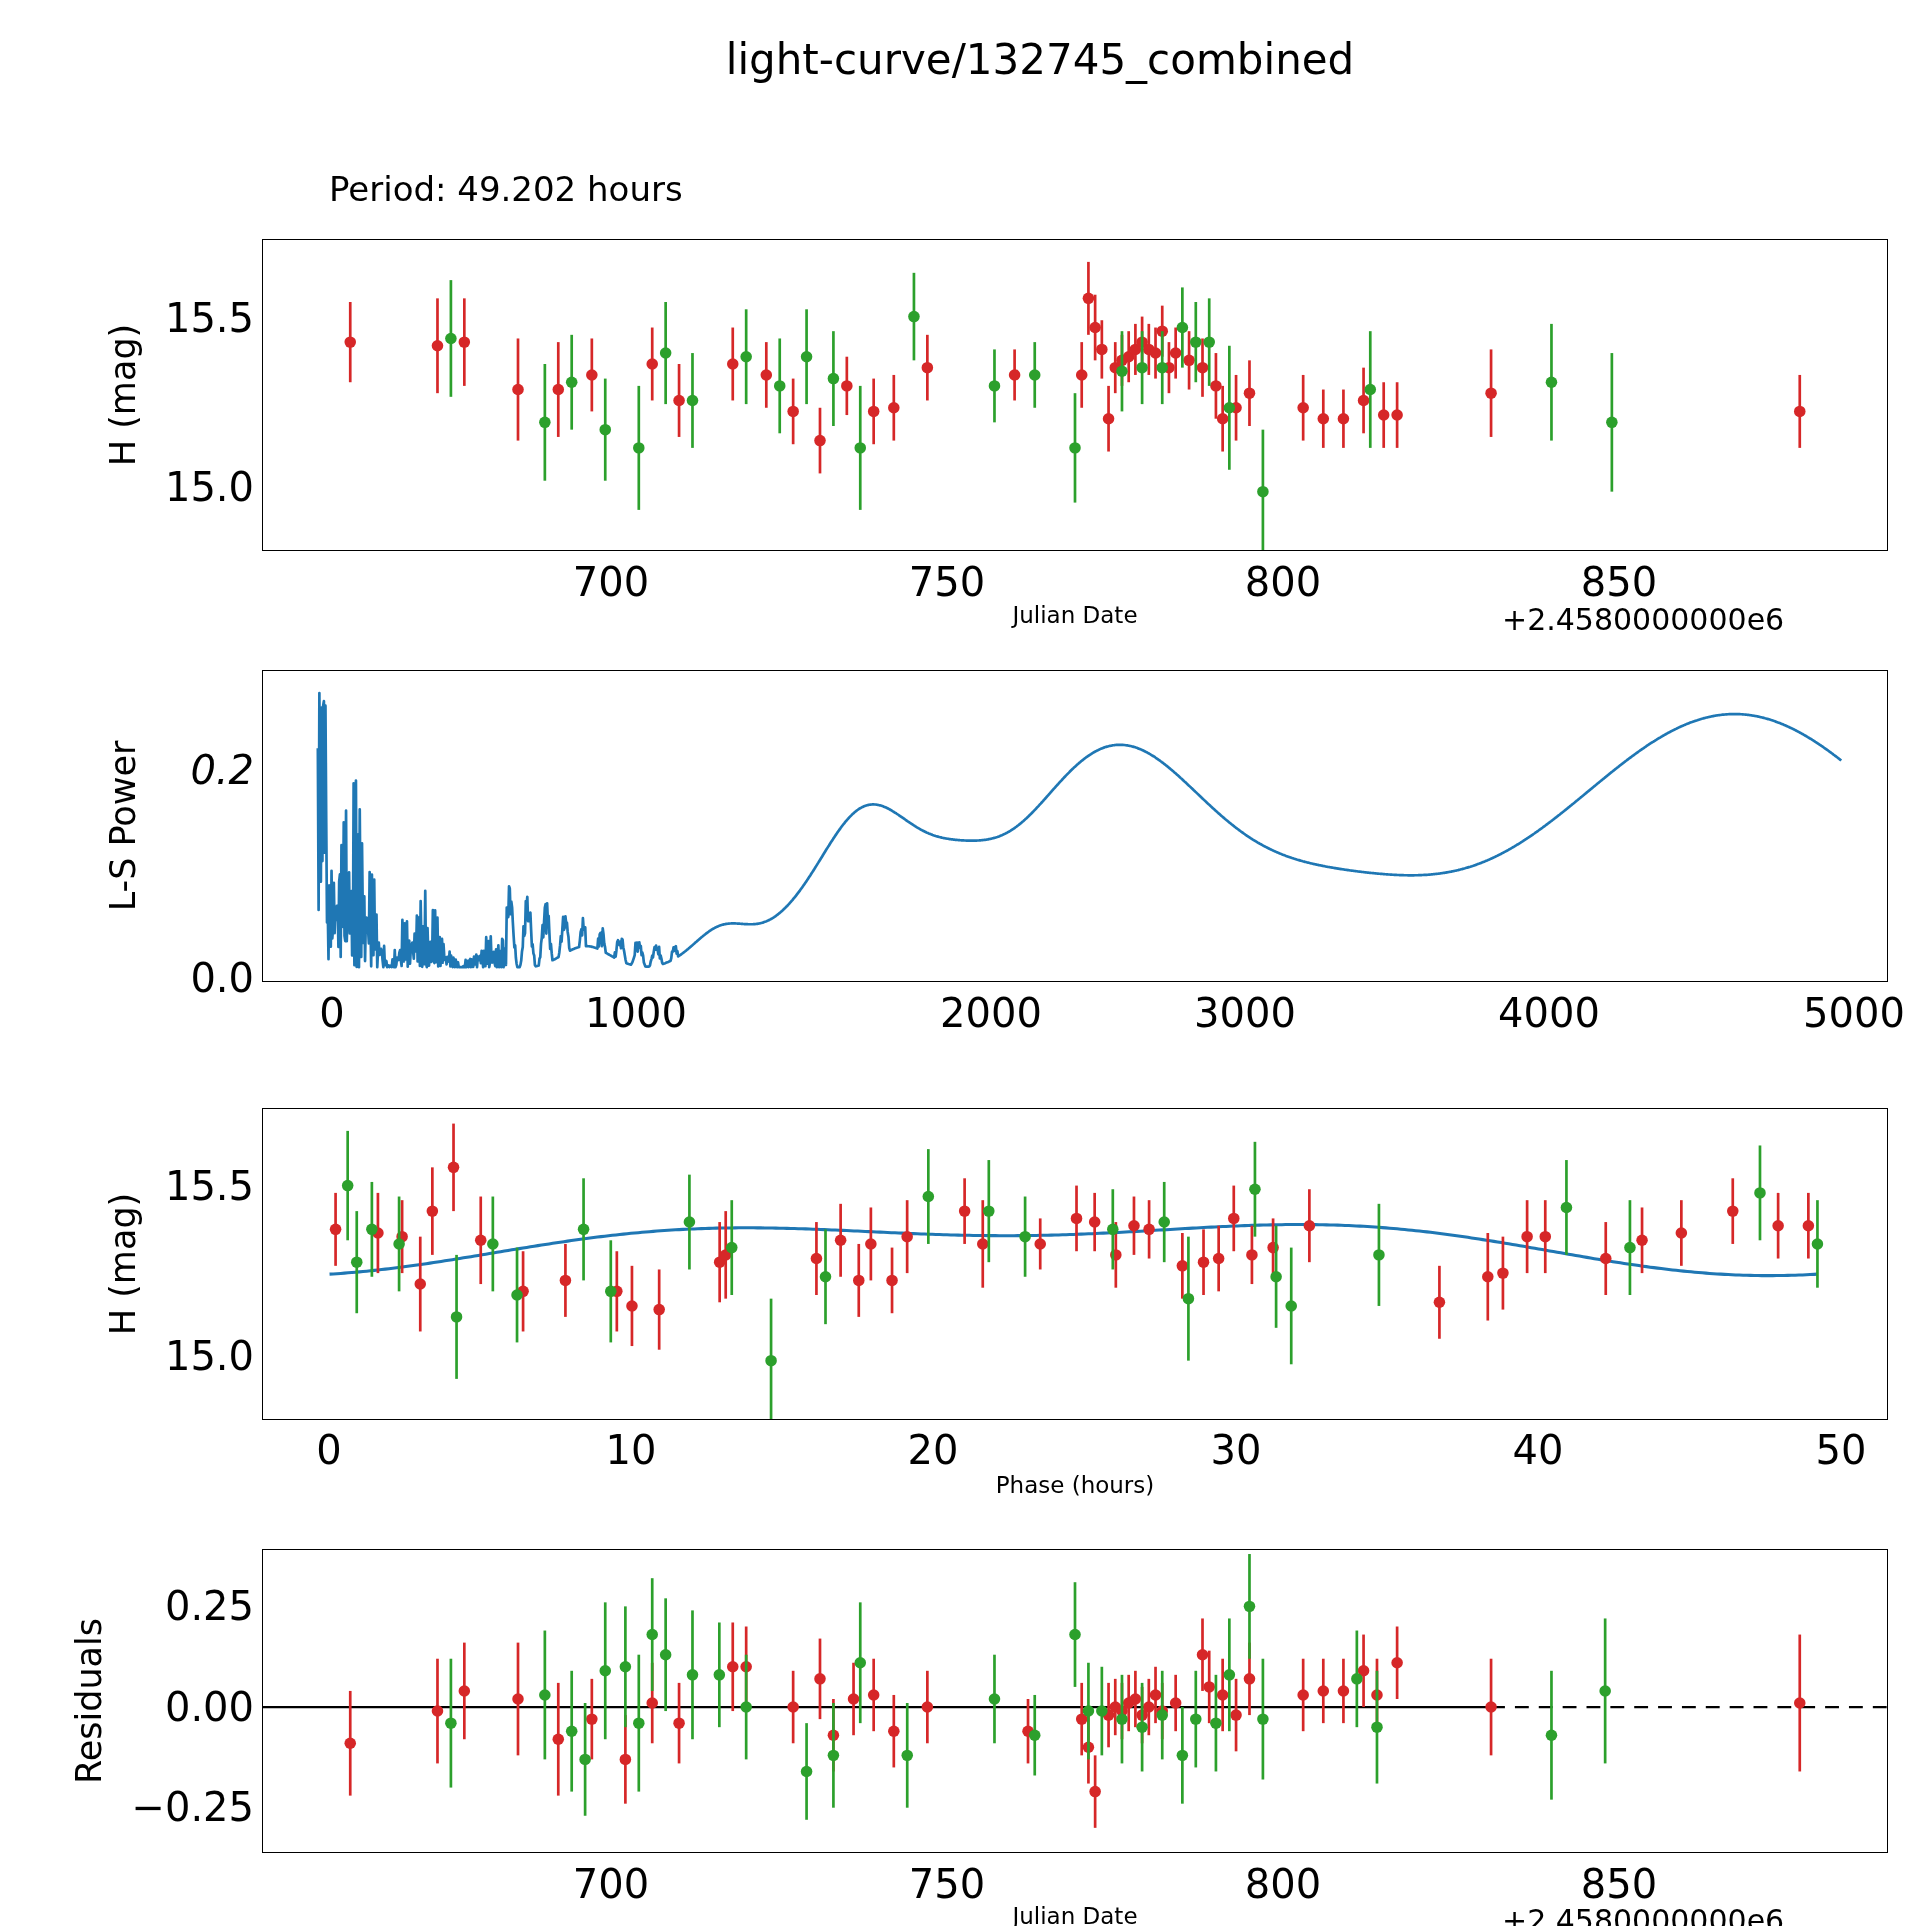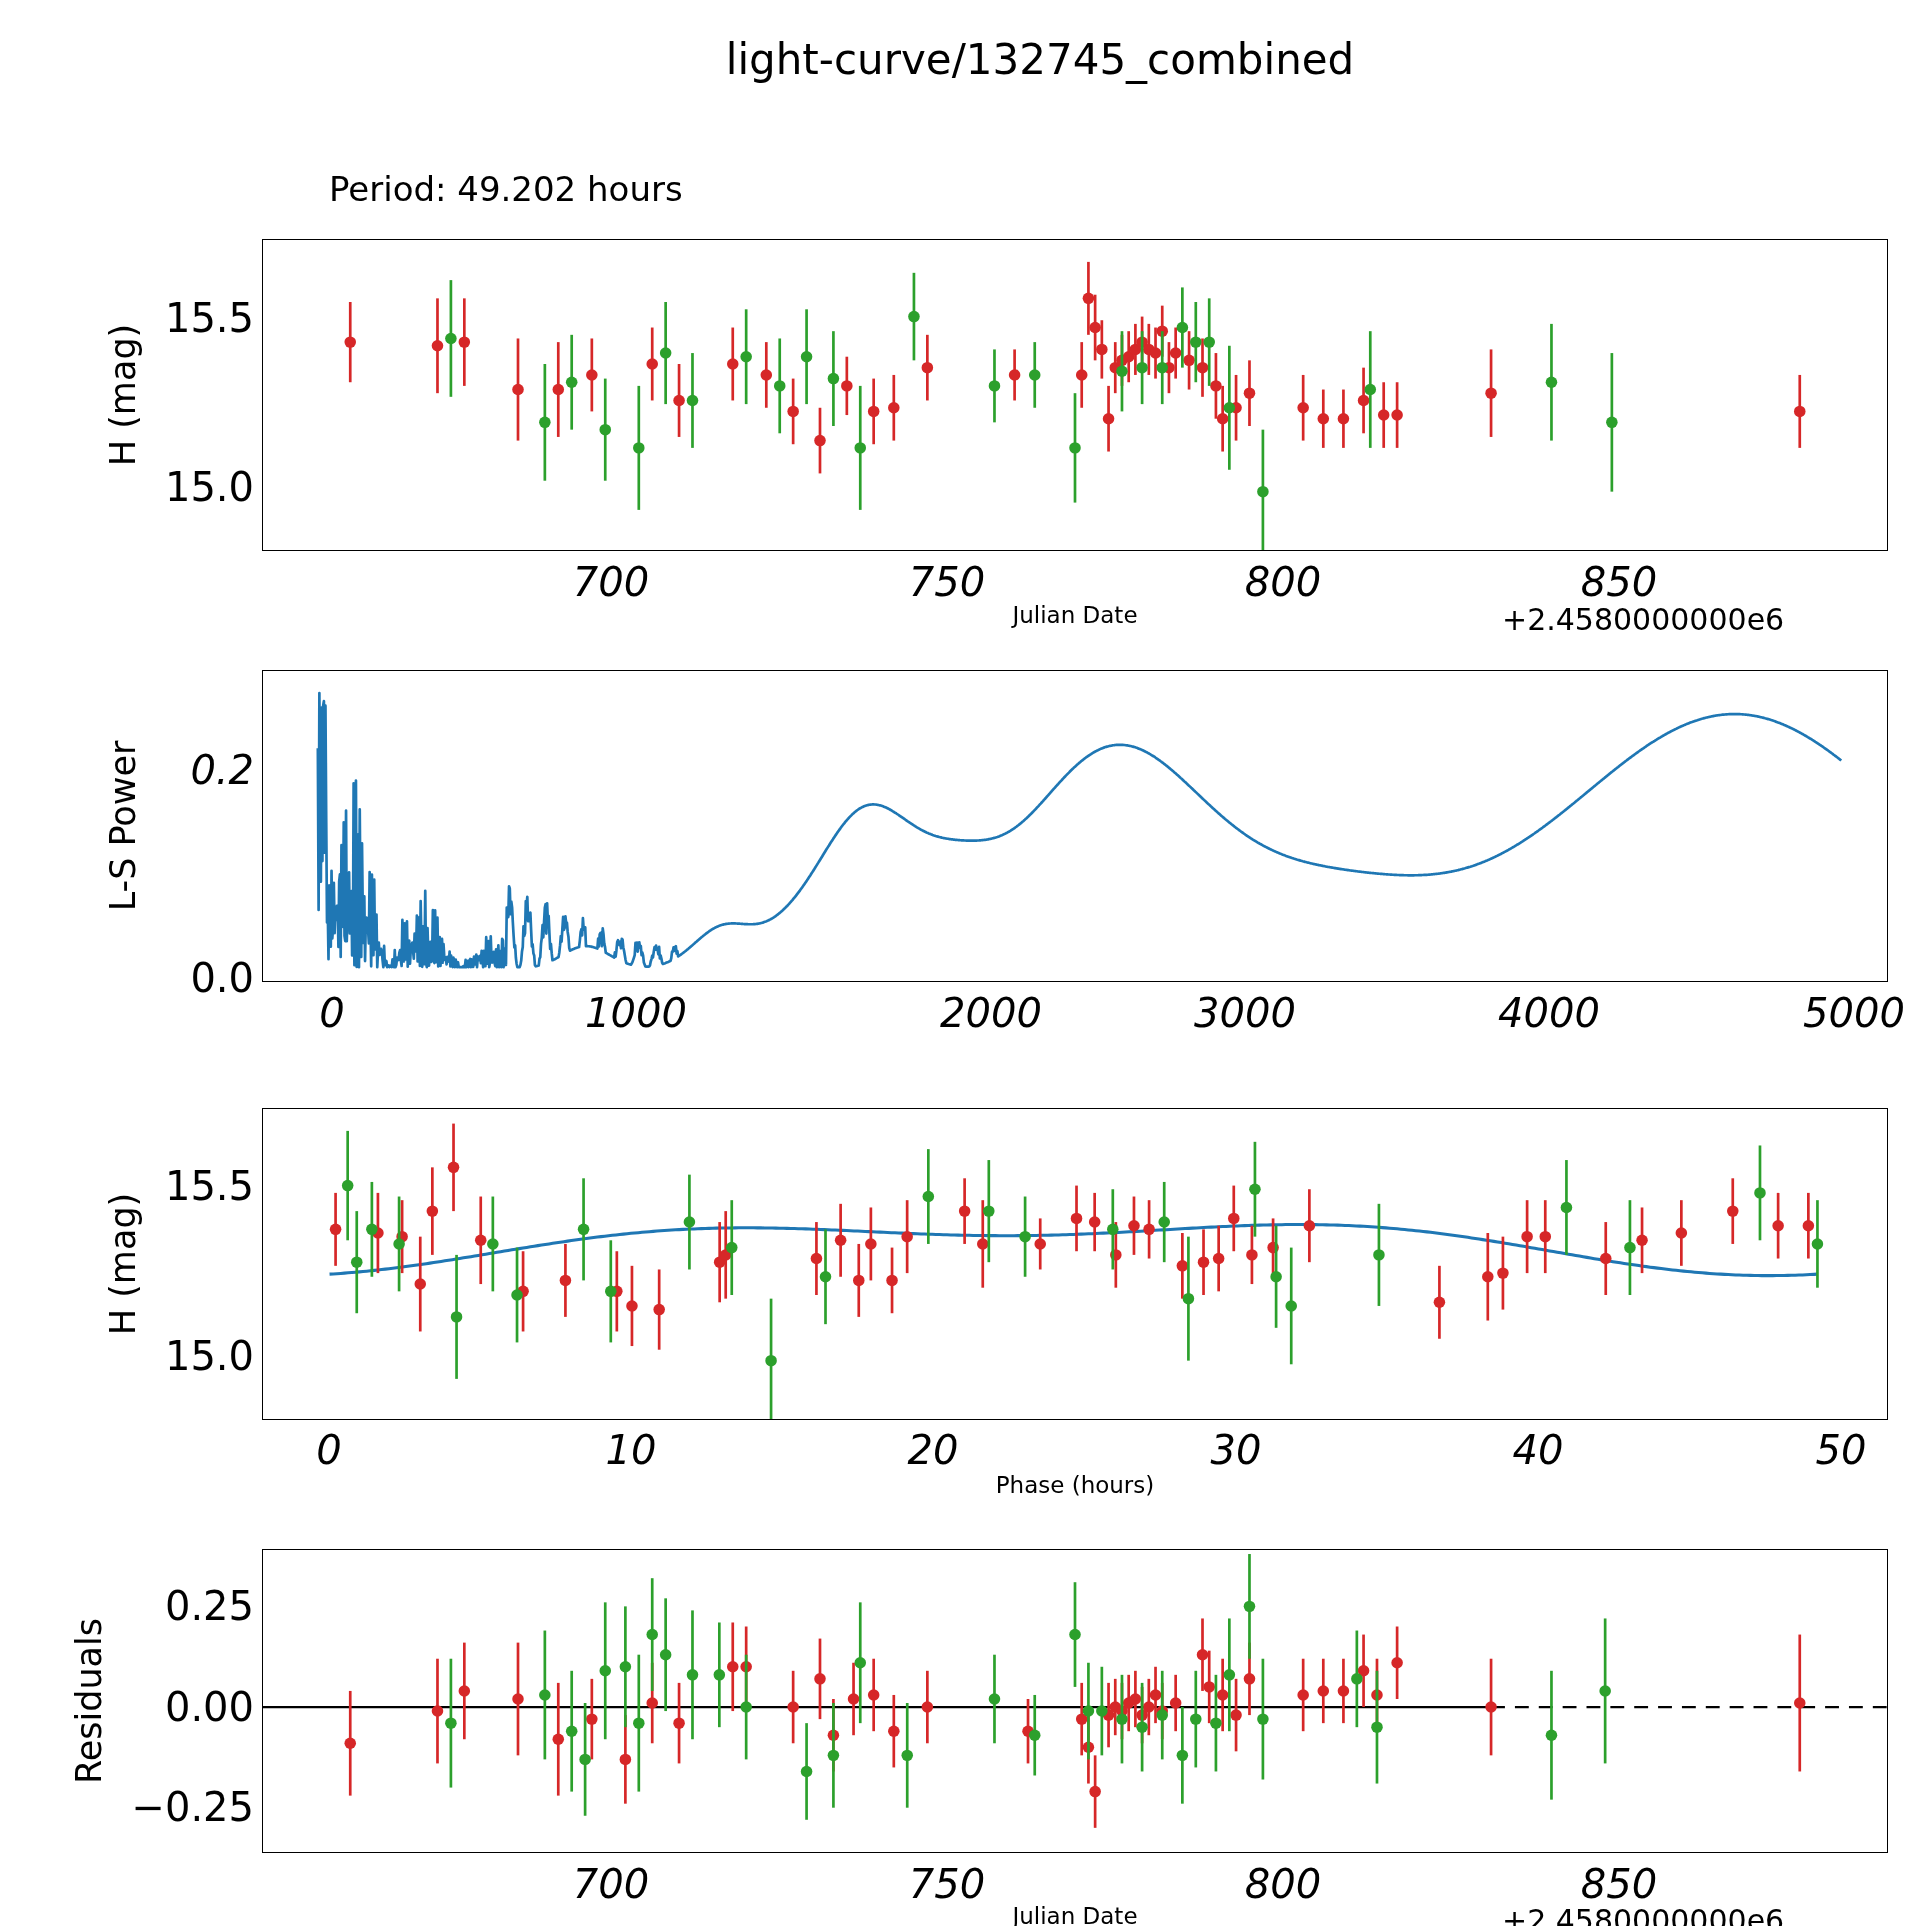--- a/index.html
+++ b/index.html
@@ -61,21 +61,20 @@
     transform: rotate(-90deg);
   }
   .tick-label {
     position: absolute;
     font-size: 40px;
     white-space: nowrap;
   }
   .tick-label.xtick {
     text-align: center;
     transform: translateX(-50%);
-    font-style: italic;
   }
   .tick-label.ytick {
     text-align: right;
     transform: translateY(-50%);
   }
   .offset-text {
     position: absolute;
     font-size: 30px;
     white-space: nowrap;
   }

